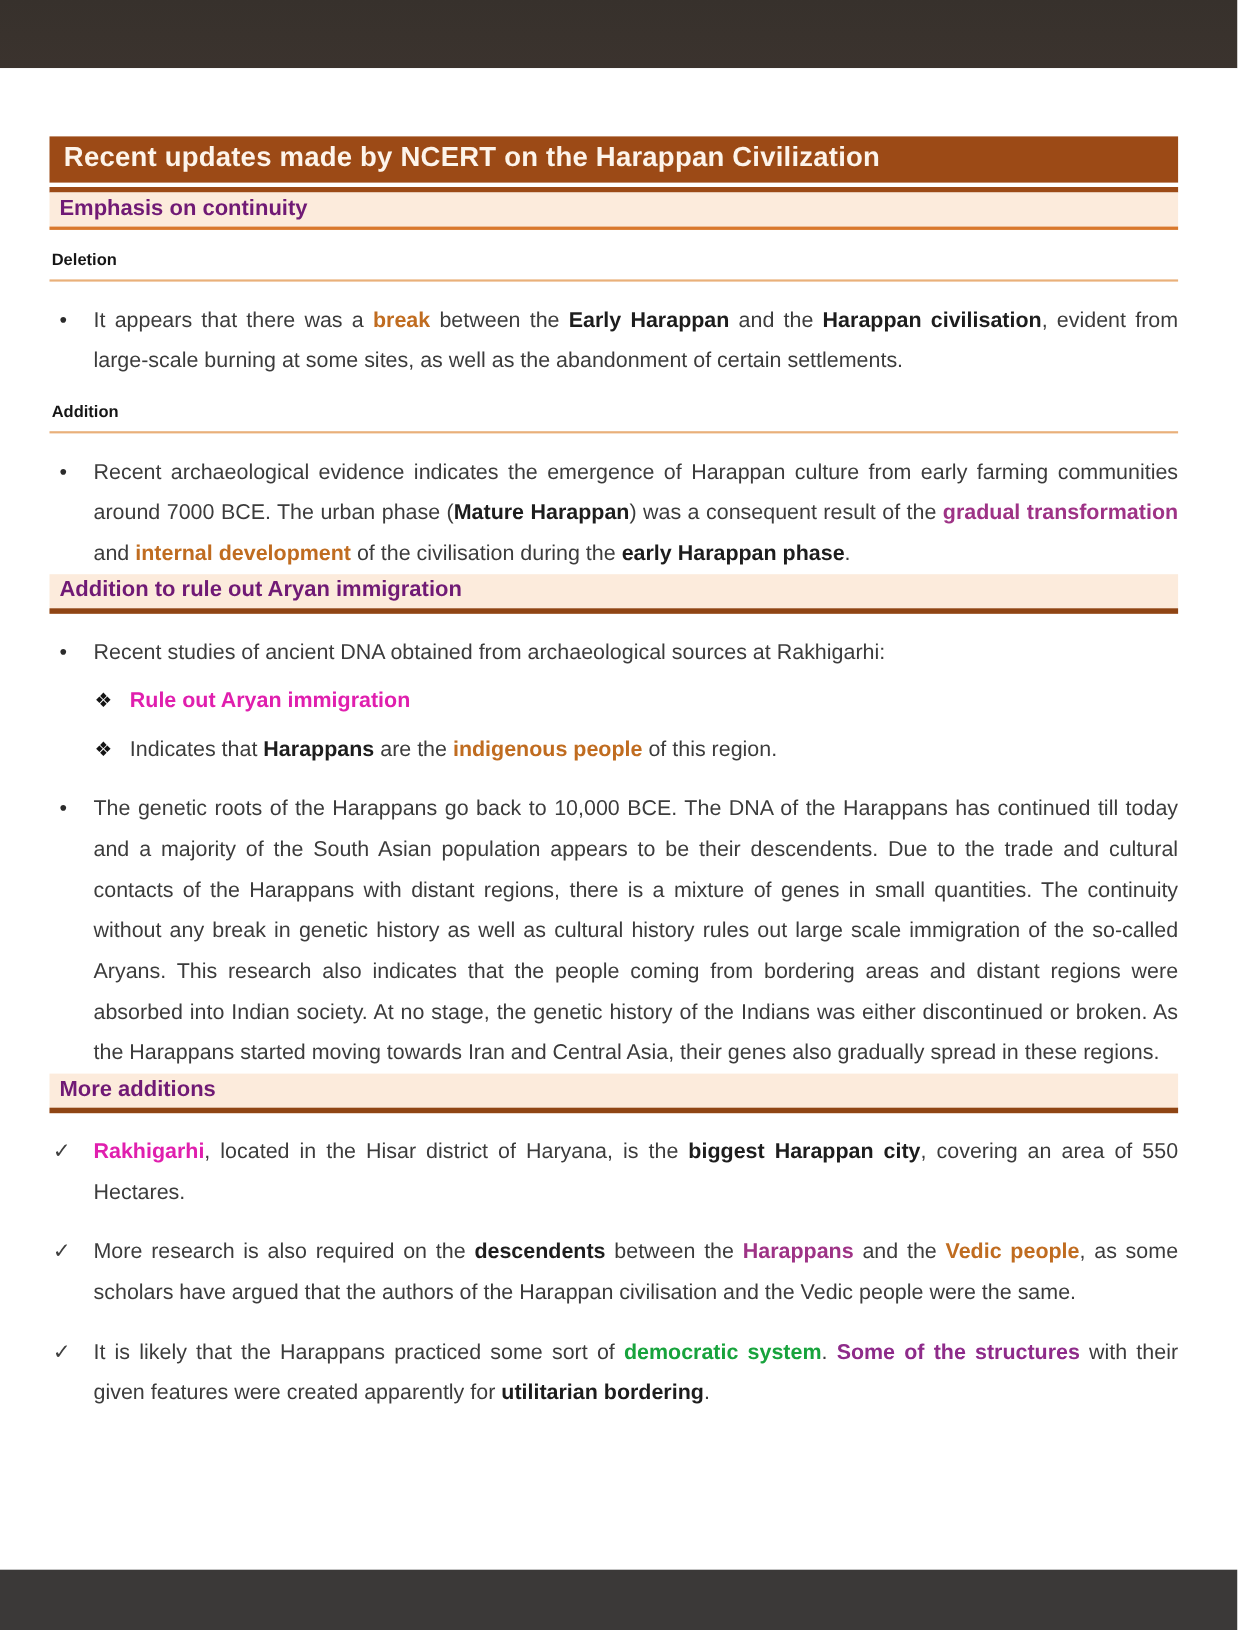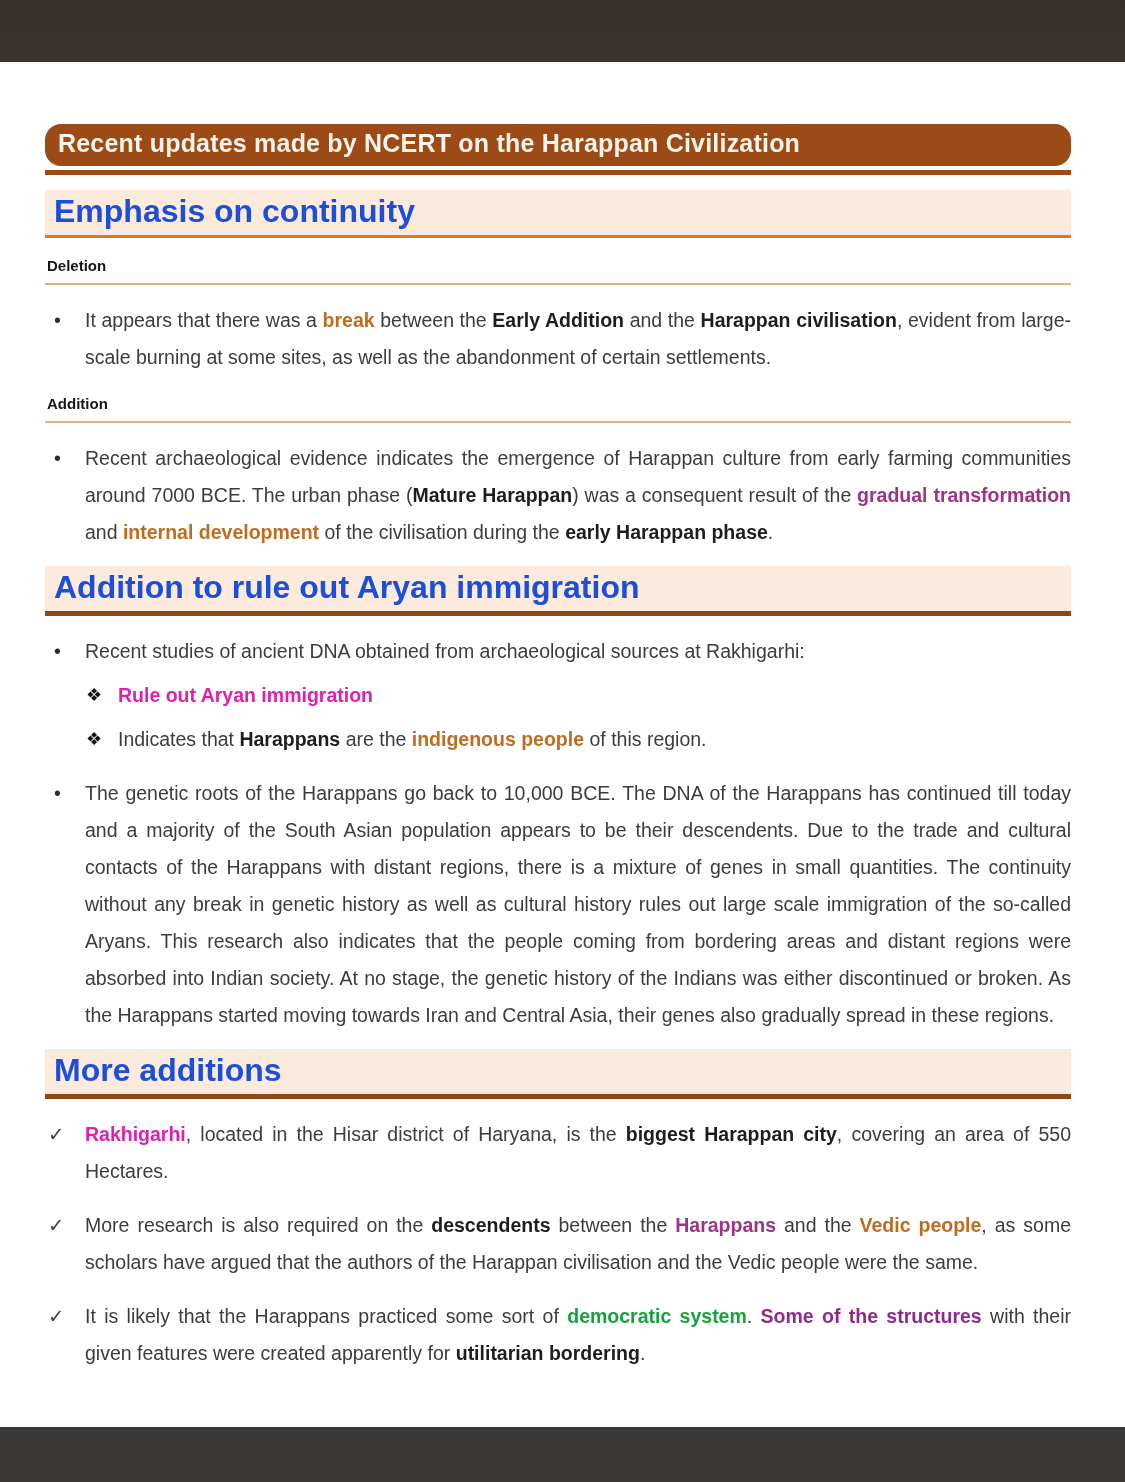--- a/index.html
+++ b/index.html
@@ -14,29 +14,27 @@
   .bottom-bar{height:55px;background:#3b3938;flex:none;}
   .page{flex:1;background:#ffffff;padding:0 54px 0 45px;overflow:hidden;}
 
   .title-bar{
     margin-top:62px;
     background:#9c4a16;
     color:#fdf4ea;
     font-size:25px;font-weight:700;
     padding:5px 13px 8px 13px;
     letter-spacing:0.2px;
-    border-radius:16px;
   }
   .title-rule{height:5px;background:#9c4a16;margin-top:4px;}
 
   .section-header{
-    margin-top:15px;
     background:#fcebdc;
-    color:#1d4ed8;
-    font-size:32px;font-weight:700;
+    color:#701a75;
+    font-size:20px;font-weight:700;
     padding:3px 9px 5px 9px;
   }
   .rule-orange{border-bottom:3px solid #d9782d;}
   .rule-brown{border-bottom:5px solid #8f4514;}
 
   .sub-header{
     margin-top:19px;
     color:#161616;
     font-size:15px;font-weight:700;
     padding:0 0 9px 2px;
@@ -99,21 +97,21 @@
       <span>Recent updates made by NCERT on the Harappan Civilization</span>
     </div>
     <div class="title-rule"></div>
 
     <div class="section-header rule-orange">Emphasis on continuity</div>
 
     <div class="sub-header">Deletion</div>
 
     <div class="bullet-item body-text">
       <span class="marker">•</span>
-      <span><span>It appears that there was a </span><span class="seg-orange">break</span><span> between the </span><span class="seg-b">Early Addition</span><span> and the </span><span class="seg-b">Harappan civilisation</span><span>, evident from large-scale burning at some sites, as well as the abandonment of certain settlements.</span></span>
+      <span><span>It appears that there was a </span><span class="seg-orange">break</span><span> between the </span><span class="seg-b">Early Harappan</span><span> and the </span><span class="seg-b">Harappan civilisation</span><span>, evident from large-scale burning at some sites, as well as the abandonment of certain settlements.</span></span>
     </div>
 
     <div class="sub-header">Addition</div>
 
     <div class="bullet-item body-text">
       <span class="marker">•</span>
       <span><span>Recent archaeological evidence indicates the emergence of Harappan culture from early farming communities around 7000 BCE. The urban phase (</span><span class="seg-b">Mature Harappan</span><span>) was a consequent result of the </span><span class="seg-magenta">gradual transformation</span><span> and </span><span class="seg-orange">internal development</span><span> of the civilisation during the </span><span class="seg-b">early Harappan phase</span><span>.</span></span>
     </div>
 
     <div class="section-header rule-brown">Addition to rule out Aryan immigration</div>

